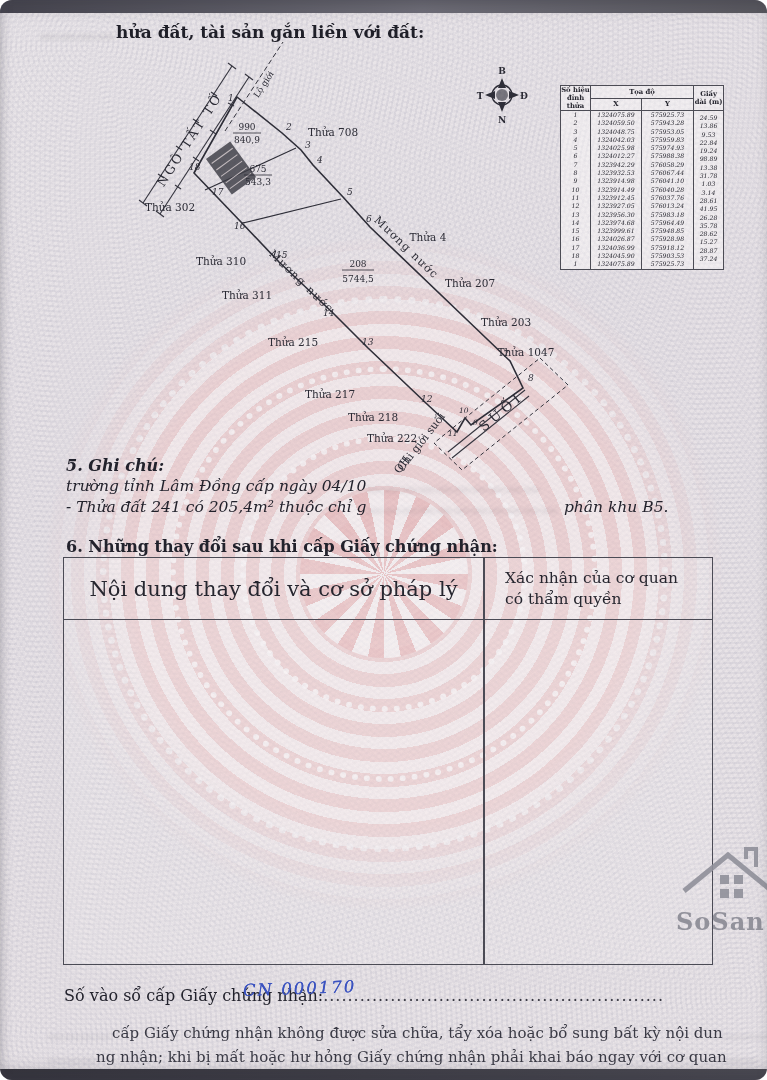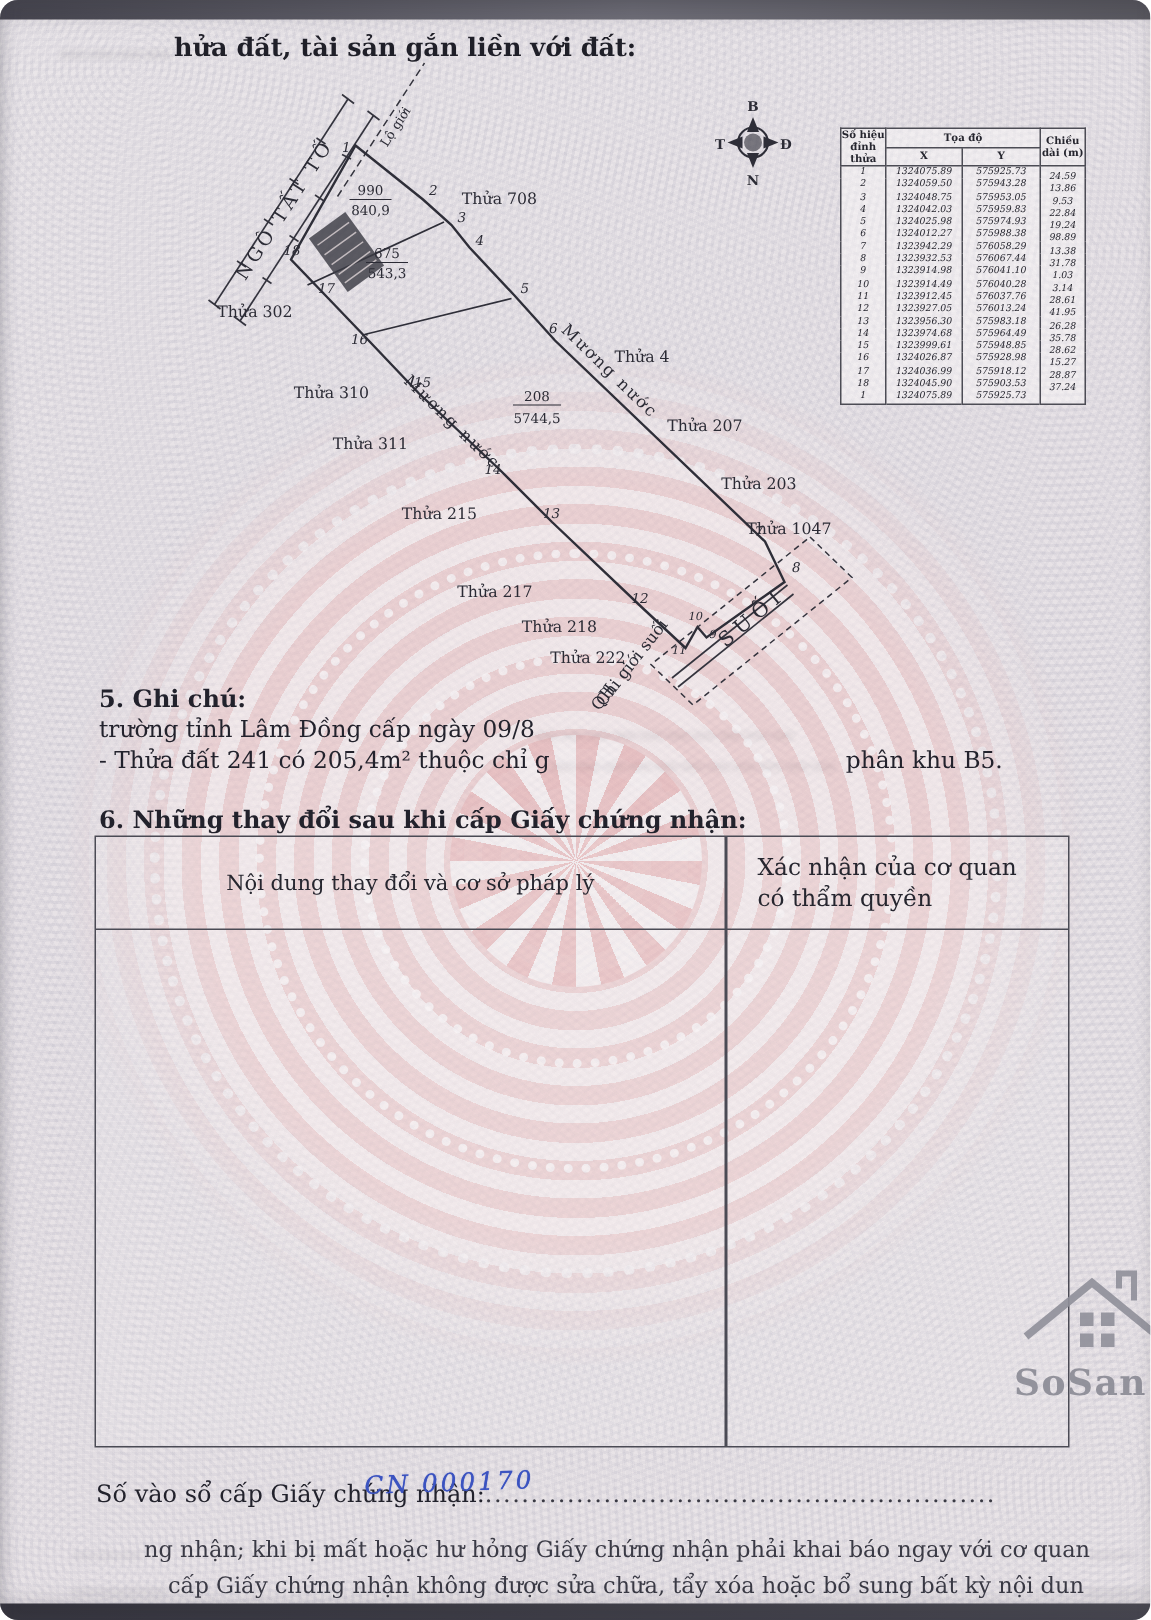--- a/index.html
+++ b/index.html
@@ -49,29 +49,29 @@
   .coord th{font-size:6.8px;font-weight:bold;line-height:8px;border:1px solid #4c4c55;}
   .coord td{font-size:6.2px;font-style:italic;line-height:8.3px;height:8.3px;text-align:center;
     border-left:1px solid #4c4c55;white-space:nowrap;overflow:hidden;}
   .coord td:first-child{border-left:none;}
   .coord table{border:1px solid #4c4c55;}
   .coord tbody tr:last-child td{border-bottom:none;}
   .coord .c-d{position:relative;top:3px;}
   .co-id{width:30px;} .co-x{width:51px;} .co-y{width:52px;} .co-d{width:30px;}
 
   
-  .notes{position:absolute;left:66px;top:455px;width:660px;font-size:15.5px;line-height:21px;color:#22222c;}
+  .notes{position:absolute;left:66px;top:455px;width:660px;font-size:15.5px;line-height:21px;color:#22222c;font-style:italic;}
   .notes .ttl{font-weight:bold;font-size:16px;}
   .sec6-title{position:absolute;left:66px;top:537px;font-size:16px;font-weight:bold;color:#22222c;}
 
   
   .changes{position:absolute;left:63px;top:557px;width:648px;height:406px;border:1.5px solid #4b4b55;background:rgba(255,255,255,.10);}
   .changes .divider{position:absolute;left:419px;top:0;bottom:0;width:1.5px;background:#4b4b55;}
   .changes .hrow{position:absolute;left:0;right:0;top:0;height:61px;border-bottom:1.5px solid #4b4b55;display:flex;}
-  .changes .ch1{width:419px;display:flex;align-items:center;justify-content:center;font-size:14px;}
+  .changes .ch1{width:419px;display:flex;align-items:center;justify-content:center;font-size:21px;}
   .changes .ch2{flex:1;display:flex;align-items:center;justify-content:center;font-size:15.5px;padding:0 22px;line-height:21px;}
 
   
   .registry{position:absolute;left:64px;top:986px;font-size:16px;white-space:nowrap;color:#22222c;}
   .registry .dots{letter-spacing:1px;color:#3a3a44;}
   .pen{position:absolute;left:243px;top:979px;font-size:16.5px;font-style:italic;color:#3b53c0;
     transform:rotate(-2deg);letter-spacing:2px;text-shadow:0 0 .6px #3b53c0;}
   .footnote{position:absolute;left:48px;top:1021px;width:700px;font-size:15px;line-height:24px;color:#3a3a45;white-space:nowrap;}
   .blur-bit{filter:blur(2.6px);opacity:.5;letter-spacing:1px;}
 
@@ -210,21 +210,21 @@
       <colgroup>
           <col class="co-id">
           <col class="co-x">
           <col class="co-y">
           <col class="co-d">
         </colgroup>
       <thead>
         <tr>
           <th rowspan="2">Số hiệu đỉnh thửa</th>
           <th colspan="2">Tọa độ</th>
-          <th rowspan="2">Chiều dài (m)</th>
+          <th rowspan="2">Giấy dài (m)</th>
         </tr>
         <tr>
           <th>X</th>
           <th>Y</th>
         </tr>
       </thead>
       <tbody>
 
           <tr>
             <td class="c-n">1</td>
@@ -357,40 +357,40 @@
             <td class="c-x">1324075.89</td>
             <td class="c-y">575925.73</td>
             <td class="c-d"></td>
           </tr>
         </tbody>
     </table>
   </div>
 
   <div class="notes">
     <div class="ttl">5. Ghi chú:</div>
-    <div><span>trường tỉnh Lâm Đồng cấp ngày 09/8</span><span class="redact">…………………………</span></div>
+    <div><span>trường tỉnh Lâm Đồng cấp ngày 04/10</span><span class="redact">…………………………</span></div>
     <div><span>- Thửa đất 241 có 205,4m² thuộc chỉ g</span><span class="redact">……………………………</span><span> phân khu B5.</span></div>
   </div>
 
   <div class="sec6-title">6. Những thay đổi sau khi cấp Giấy chứng nhận:</div>
 
   <div class="changes">
     <div class="divider"></div>
     <div class="hrow">
       <div class="ch1">Nội dung thay đổi và cơ sở pháp lý</div>
       <div class="ch2">Xác nhận của cơ quan có thẩm quyền</div>
     </div>
   </div>
 
   <div class="registry"><span>Số vào sổ cấp Giấy chứng nhận:</span><span class="dots">........................................................</span></div>
   <div class="pen">CN 000170</div>
 
   <div class="footnote">
+    <div><span class="blur-bit">…………</span><span>cấp Giấy chứng nhận không được sửa chữa, tẩy xóa hoặc bổ sung bất kỳ nội dun</span><span class="blur-bit">………</span></div>
     <div><span class="blur-bit">………</span><span>ng nhận; khi bị mất hoặc hư hỏng Giấy chứng nhận phải khai báo ngay với cơ quan</span><span class="blur-bit">……</span></div>
-    <div><span class="blur-bit">…………</span><span>cấp Giấy chứng nhận không được sửa chữa, tẩy xóa hoặc bổ sung bất kỳ nội dun</span><span class="blur-bit">………</span></div>
   </div>
 
   <div class="sosanh">
     <svg width="110" height="58" viewBox="0 0 110 58">
       <path d="M8 46 L52 10 L96 46" fill="none" stroke="#90909a" stroke-width="5"></path>
       <path d="M70 14 L70 4 L80 4 L80 22" fill="none" stroke="#90909a" stroke-width="4"></path>
       <rect x="44" y="30" width="9" height="9" fill="#90909a"></rect>
       <rect x="58" y="30" width="9" height="9" fill="#90909a"></rect>
       <rect x="44" y="44" width="9" height="9" fill="#90909a"></rect>
       <rect x="58" y="44" width="9" height="9" fill="#90909a"></rect>

